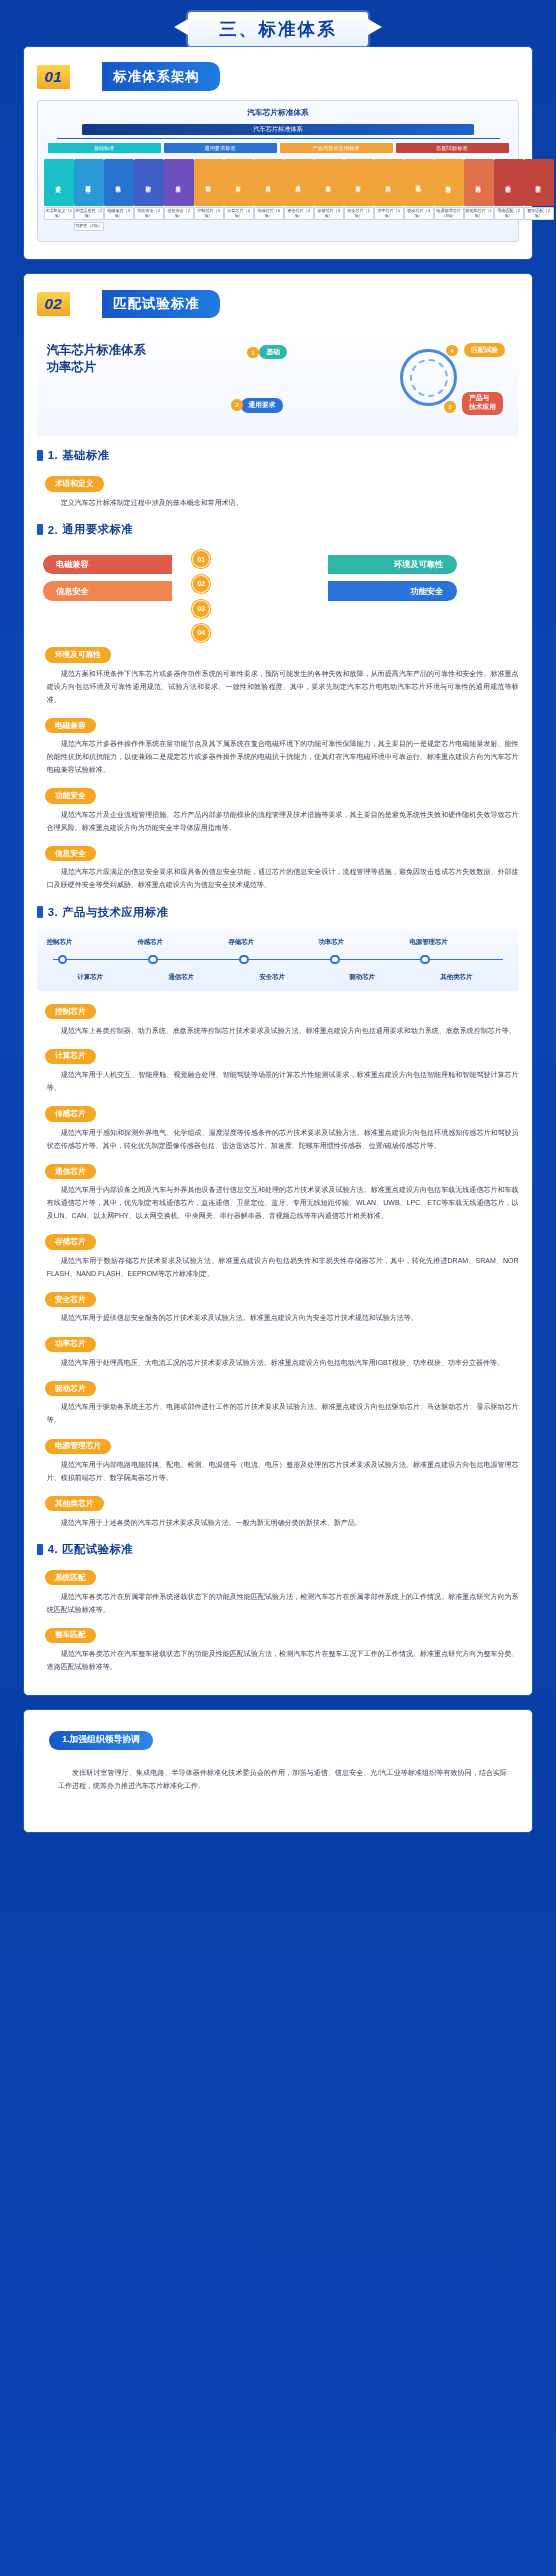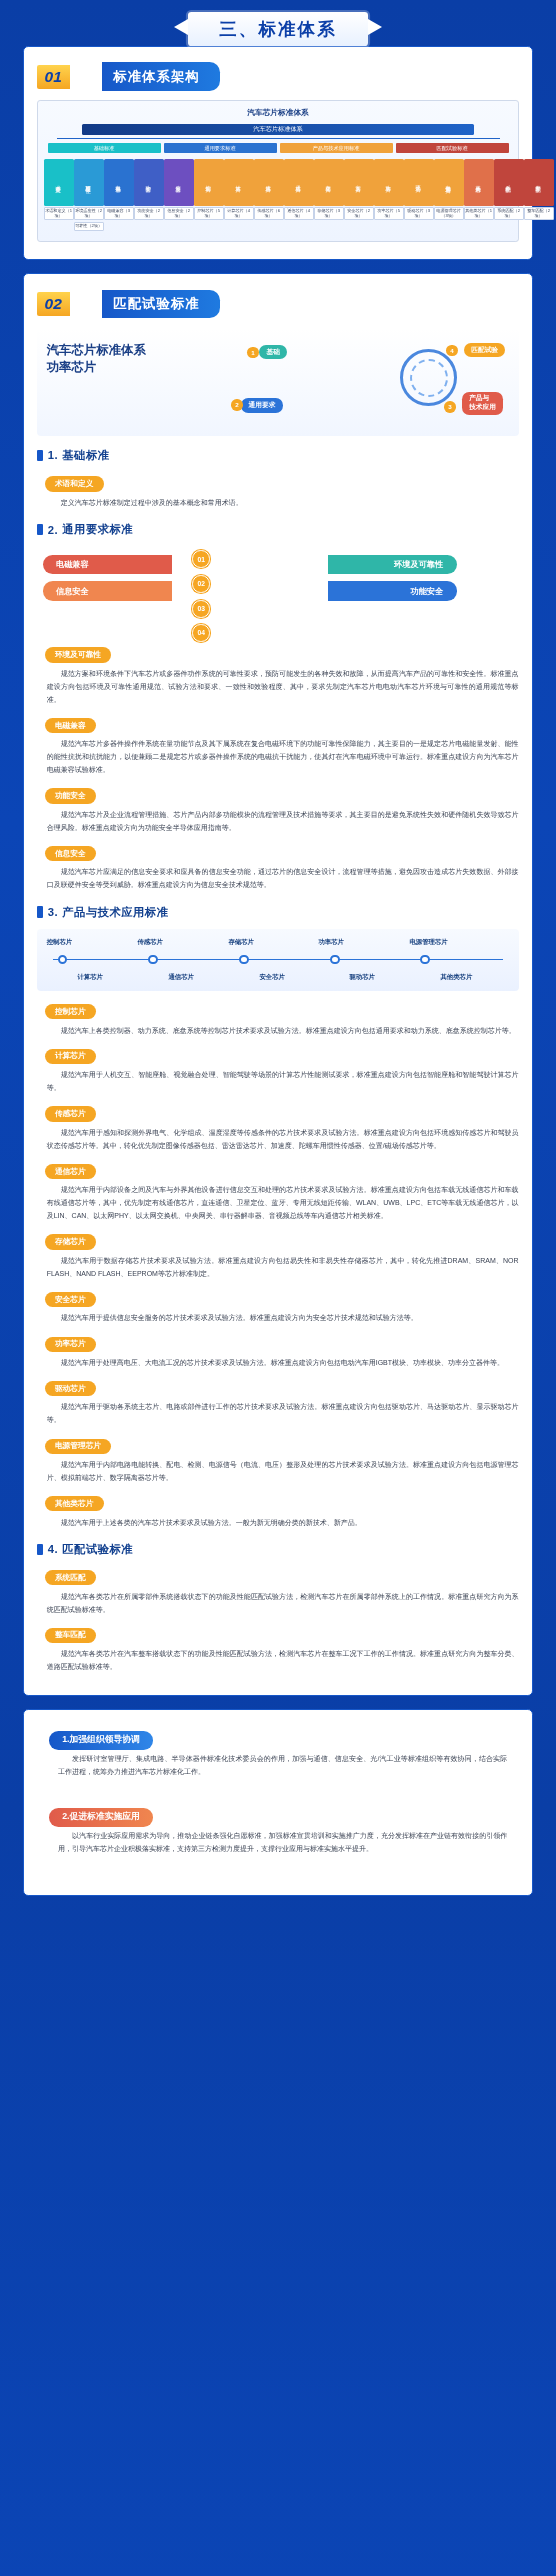--- a/index.html
+++ b/index.html
@@ -251,21 +251,21 @@
     width:479px;
     background:#fff;
     border-radius:4.1px;
     padding:7.2px 10.3px 9.3px 10.3px;
   }
   .impl-title {
     display:inline-block;
     background:linear-gradient(90deg,#1657c8,#2f86e8);
     color:#fff;font-size:8.8px;font-weight:bold;
     padding:3.6px 13.4px;border-radius:9.3px;
-    margin-bottom:0;
+    margin-bottom:14px;
   }
   .impl-title.alt { background:linear-gradient(90deg,#e05b4a,#f0864f); }
   .impl-title.alt2 { background:linear-gradient(90deg,#2fa89a,#4cc3b0); }
 
   .footer-space { height:15.5px; }
 </style>
 </head>
 <body>
 
 <div class="page">
@@ -437,20 +437,18 @@
     <span class="t">4.</span>
     <span class="t" style="margin-left:4.1px">匹配试验标准</span>
         </div><div class="orange-head">系统匹配</div><div class="para indent">规范汽车各类芯片在所属零部件系统搭载状态下的功能及性能匹配试验方法，检测汽车芯片在所属零部件系统上的工作情况。标准重点研究方向为系统匹配试验标准等。</div><div class="orange-head">整车匹配</div><div class="para indent">规范汽车各类芯片在汽车整车搭载状态下的功能及性能匹配试验方法，检测汽车芯片在整车工况下工作的工作情况。标准重点研究方向为整车分类、道路匹配试验标准等。</div></div>
   </div>
 
 
   <div class="card">
     <div id="impl">
         <div class="impl-card"><div class="impl-title ">1.加强组织领导协调</div>
   <div class="para indent">发挥研讨室管理厅、集成电路、半导体器件标准化技术委员会的作用，加强与通信、信息安全、光/汽工业等标准组织等有效协同，结合实际工作进程，统筹办力推进汽车芯片标准化工作。</div></div>
-        <div class="impl-card"><div class="impl-title alt">2.促进标准实施应用</div>
-  <div class="para indent">以汽车行业实际应用需求为导向，推动企业链条强化自愿标准，加强标准宣贯培训和实施推广力度，充分发挥标准在产业链有效衔接的引领作用，引导汽车芯片企业积极落实标准，支持第三方检测力度提升，支撑行业应用与标准实施水平提升。</div></div>
       </div>
   </div>
 
   <div class="footer-space"></div>
 </div>
 
 
 </body></html>

